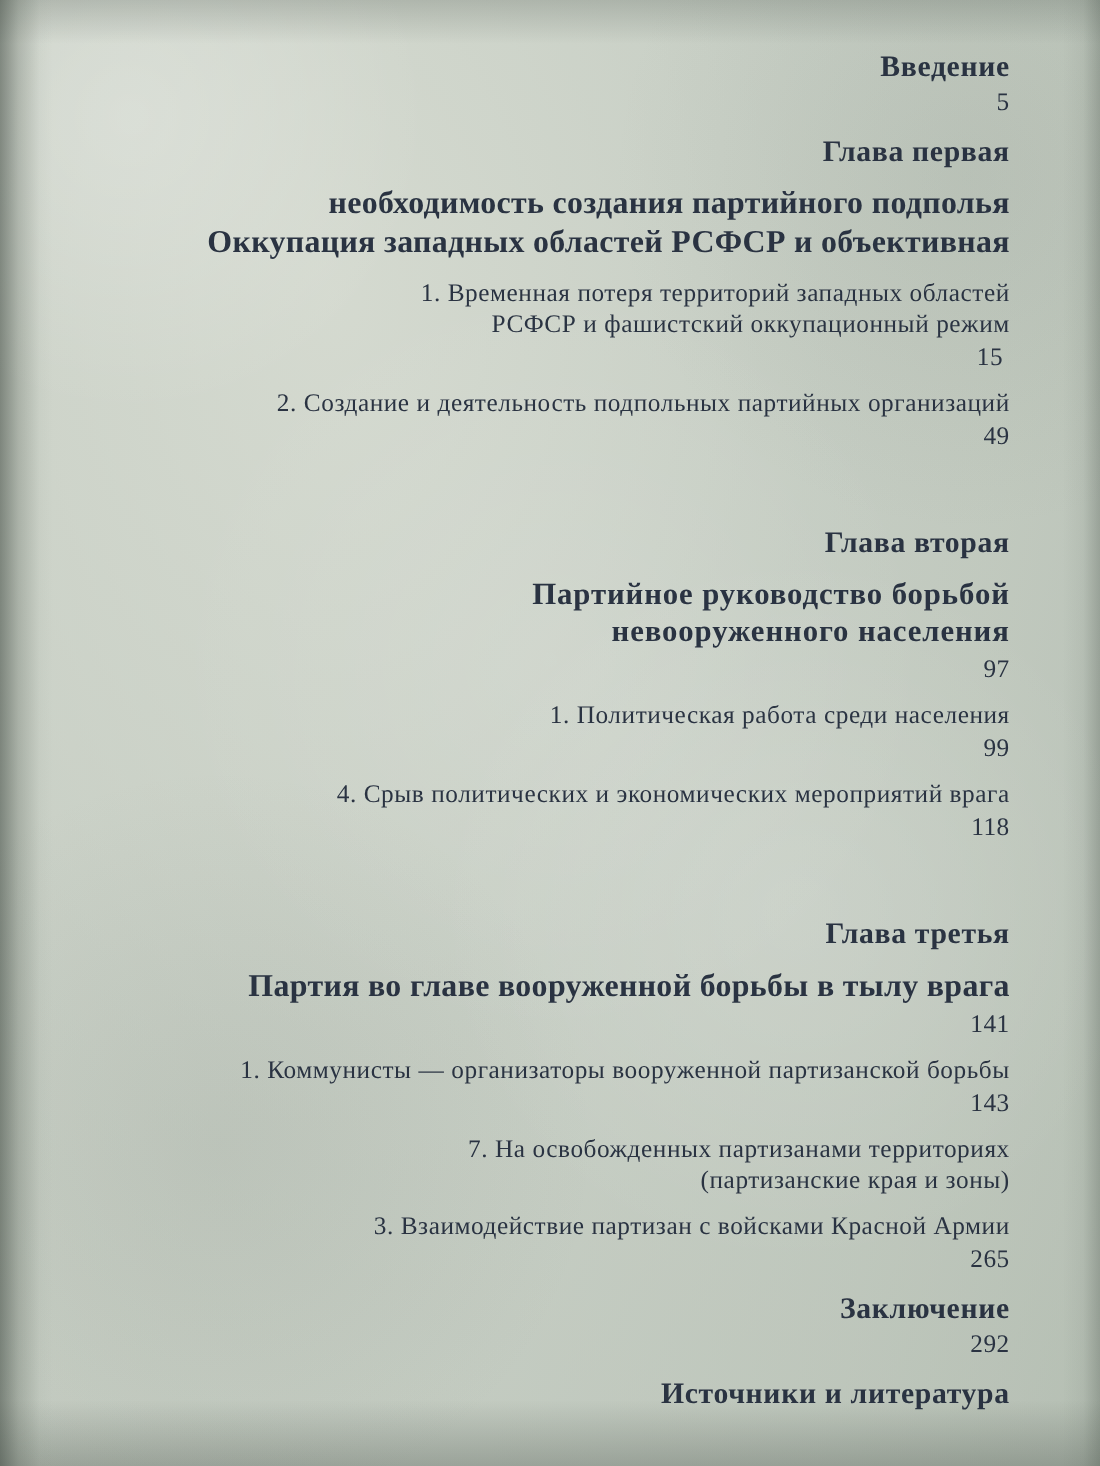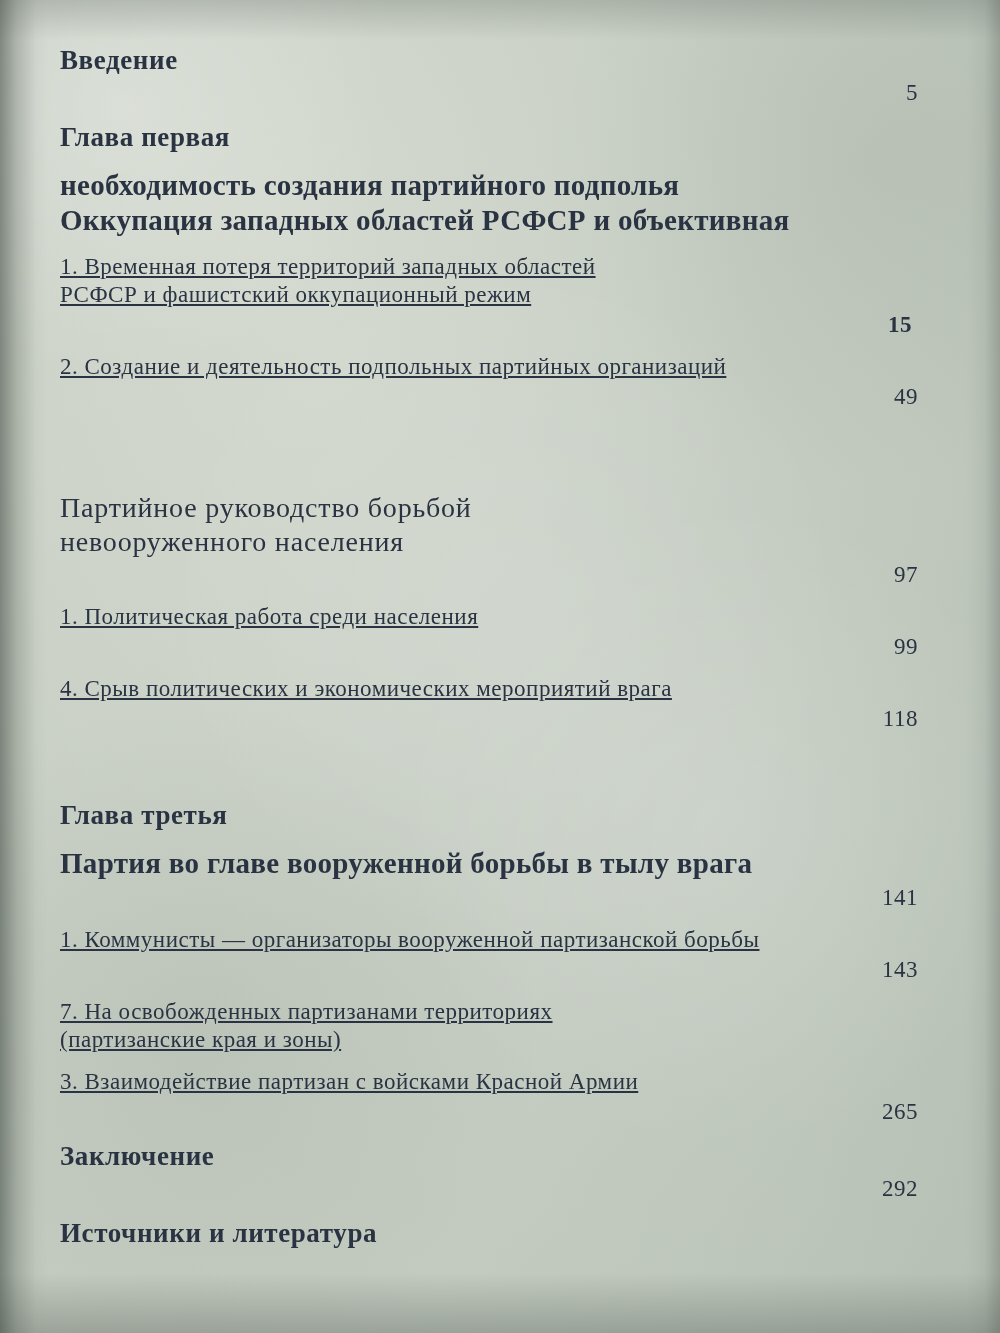--- a/index.html
+++ b/index.html
@@ -74,52 +74,52 @@
   .toc {
     position: relative;
     z-index: 3;
     padding: 44px 82px 0 60px;
     color: #2b3340;
   }
 
   .entry { margin: 0; }
 
   .line {
+    text-align: right;
     color: #2a3342;
     line-height: 1.22;
     letter-spacing: 0.4px;
   }
 
   .sz-head {           
     font-size: 27px;
     font-weight: bold;
     letter-spacing: 0.6px;
   }
   .sz-chapter {        
     font-size: 29px;
     font-weight: bold;
     letter-spacing: 0.3px;
   }
   .sz-chapter2 {
     font-size: 28px;
-    font-weight: normal;
+    font-weight: bold;
     letter-spacing: 0.8px;
   }
   .sz-section {        
     font-size: 23px;
     letter-spacing: 0.5px;
-    text-decoration: underline;
   }
   .sz-page {           
     font-size: 23px;
     letter-spacing: 0.5px;
   }
 
   .pagenum { text-align: right; margin-top: 2px; }
-  .pagenum.wide { padding-right: 6px; font-weight: bold; }
+  .pagenum.wide { padding-right: 6px; }
 
   .gap-sm { height: 14px; }
   .gap-xl { height: 66px; }
 
   .blur-soft {
     filter: blur(0.25px);
   }
 </style>
 </head>
 <body>
@@ -156,20 +156,21 @@
 
       <div class="entry">
         <div class="line sz-section blur-soft">2. Создание и деятельность подпольных партийных организаций</div>
         <div class="line sz-page pagenum blur-soft">49</div>
       </div>
     </div>
 
     <div class="gap-xl"></div>
 
     <div class="entry">
+      <div class="line sz-head blur-soft">Глава вторая</div>
       <div class="gap-sm"></div>
       <div class="line sz-chapter2 blur-soft">Партийное руководство борьбой</div>
       <div class="line sz-chapter2 blur-soft">невооруженного населения</div>
       <div class="line sz-page pagenum blur-soft">97</div>
 
       <div class="gap-sm"></div>
 
       <div class="entry">
         <div class="line sz-section blur-soft">1. Политическая работа среди населения</div>
         <div class="line sz-page pagenum blur-soft">99</div>

